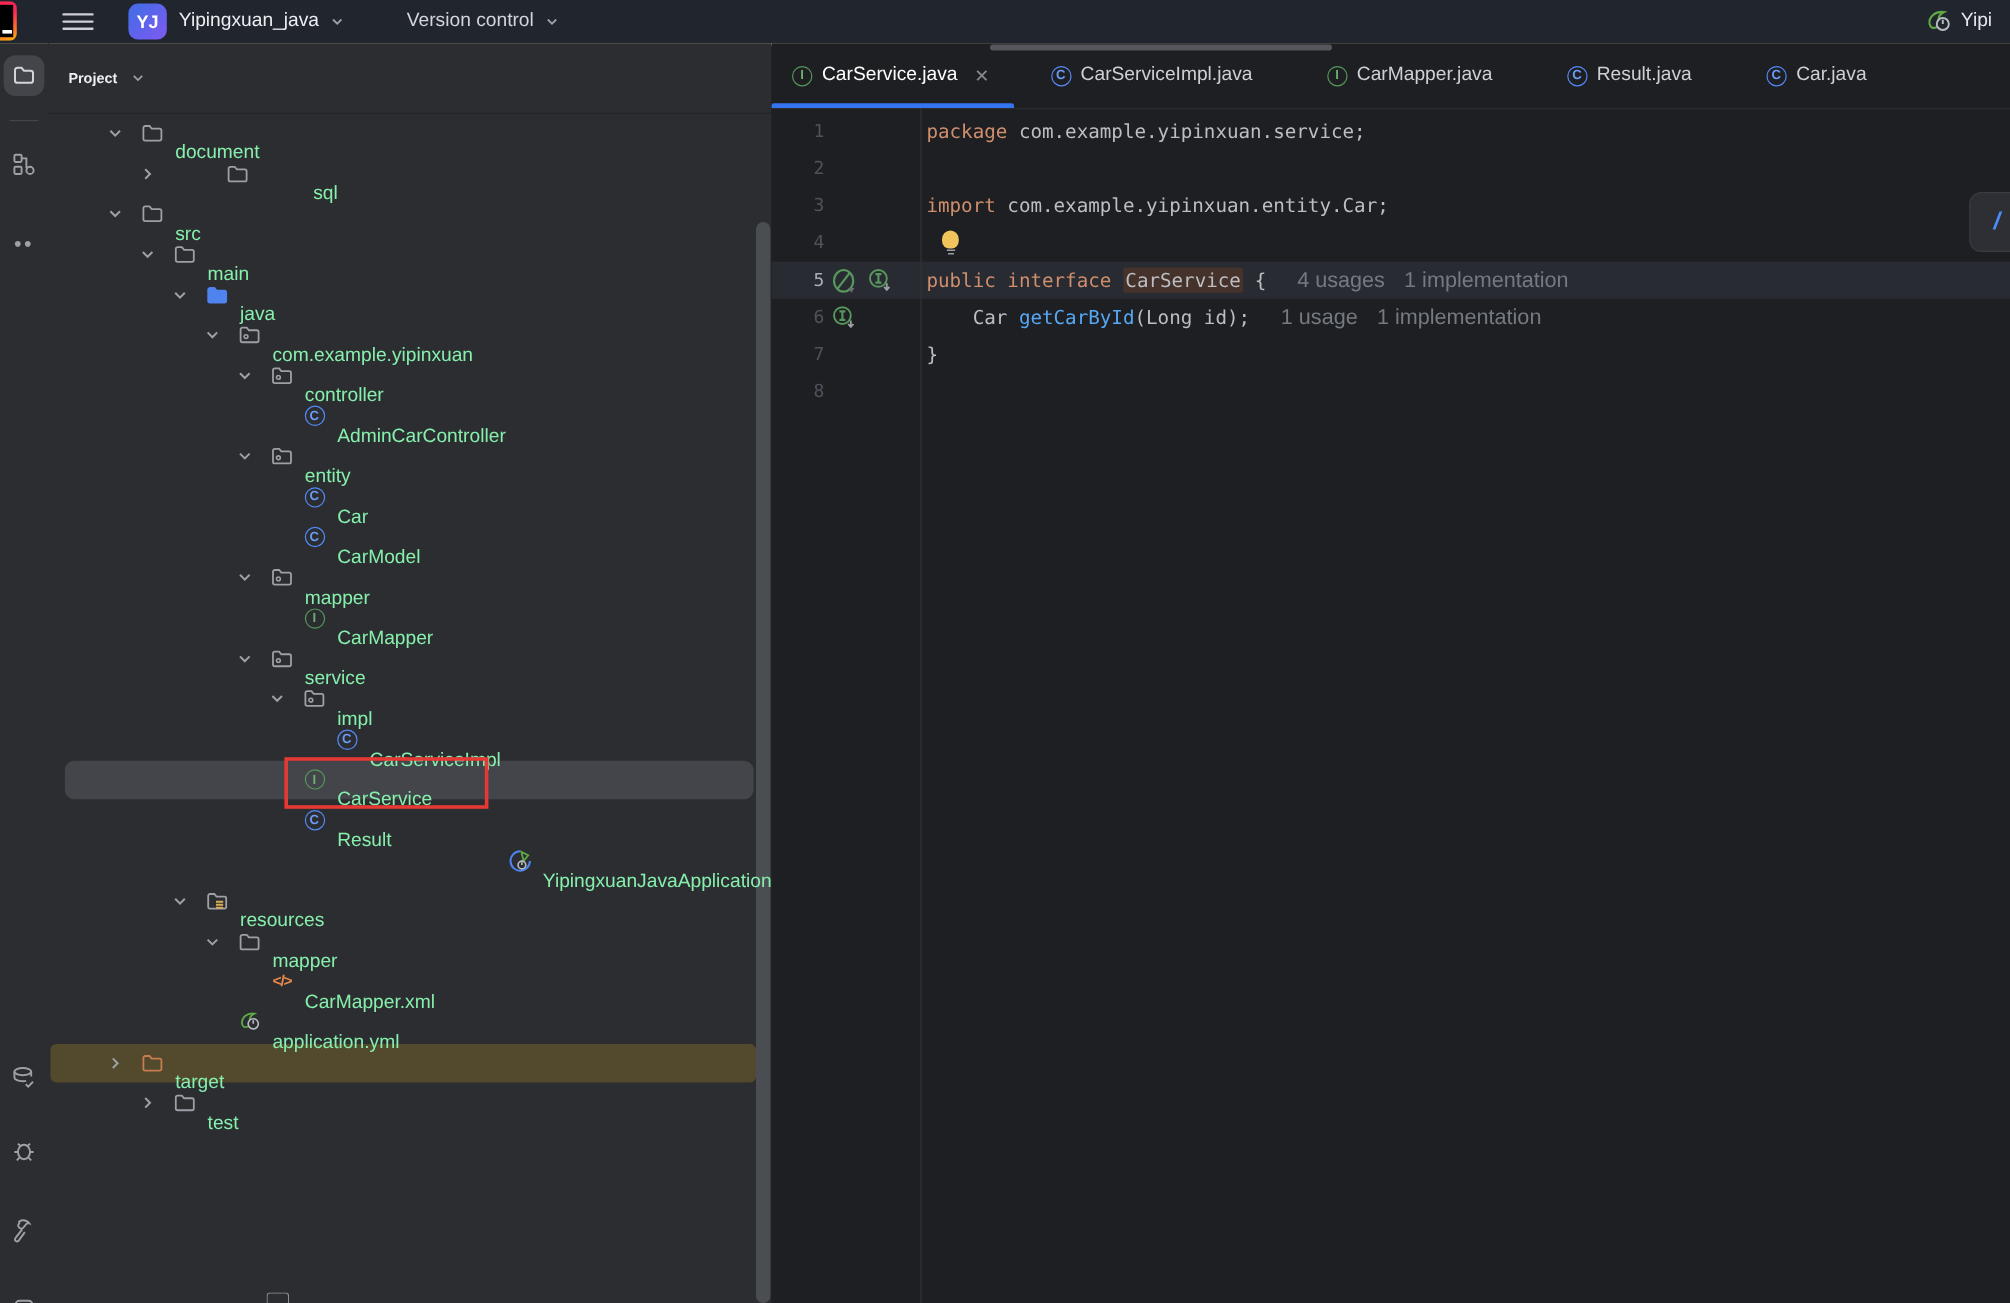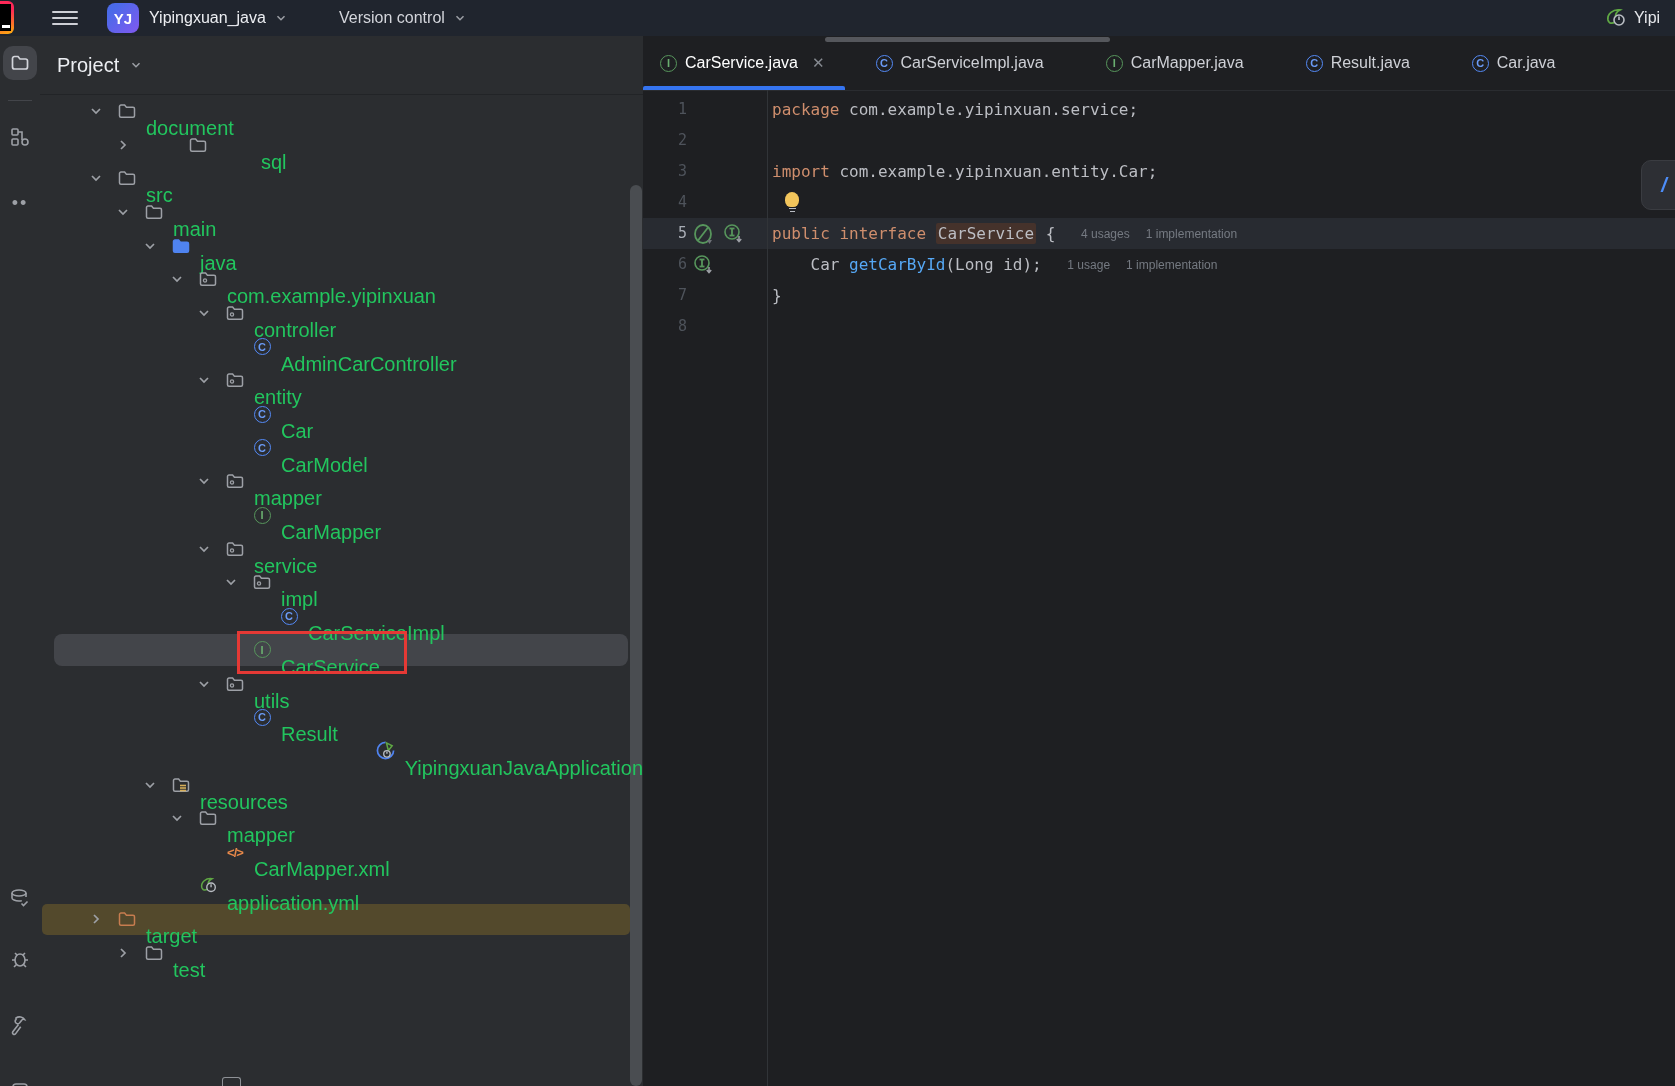--- a/index.html
+++ b/index.html
@@ -31,30 +31,30 @@
           border-right:1px solid #1E1F22;}
   .stripe .tool{position:absolute;left:3px;width:34px;height:34px;border-radius:10px;
           display:flex;align-items:center;justify-content:center;cursor:pointer;}
   .tool.active{background:#43454A;}
   .stripe .divider{position:absolute;left:8px;width:24px;height:1px;background:#43454A;}
   .dots{color:#9DA0A6;font-size:18px;letter-spacing:2px;}
   
   .panel{position:absolute;left:40px;top:36px;width:603px;height:1050px;background:#2B2D30;}
   .panel-header{position:absolute;left:0;top:0;width:100%;height:58px;display:flex;
        align-items:center;border-bottom:1px solid #222427;}
-  .panel-title{margin-left:17px;font-size:20px;font-weight:normal;color:#ECEEF2;}
+  .panel-title{margin-left:17px;font-size:12px;font-weight:bold;color:#ECEEF2;}
   .tree{position:absolute;left:0;top:58px;width:100%;}
   .trow{position:relative;height:33.7px;display:flex;align-items:center;cursor:pointer;}
   .trow .row-bg{position:absolute;top:1px;bottom:1px;left:14px;right:15px;border-radius:8px;}
   .trow.selected .row-bg{background:var(--sel);}
   .trow.olive .row-bg{background:var(--olive);left:2px;right:13px;border-radius:5px;}
   .trow .chev{width:16px;height:16px;flex:none;margin-right:14px;position:relative;z-index:2;}
   .trow .ticon{width:18px;height:18px;flex:none;margin-right:10px;position:relative;z-index:2;
        display:flex;align-items:center;justify-content:center;}
-  .trow .tlabel{font-size:20px;color:#22c55e;white-space:nowrap;position:relative;z-index:2;margin-top:35px;}
+  .trow .tlabel{font-size:16px;color:#86efac;white-space:nowrap;position:relative;z-index:2;margin-top:35px;}
   .red-box{position:absolute;height:37px;top:-2px;border:3px solid var(--red);z-index:6;}
   .circle-letter{width:17px;height:17px;border-radius:50%;display:flex;align-items:center;
        justify-content:center;font-size:11px;font-weight:bold;box-sizing:border-box;}
   .cl-class{border:1.6px solid #548AF7;color:#6B9BF7;}
   .cl-iface{border:1.6px solid #57965C;color:#6AAE70;}
   .tree-scrollbar{position:absolute;left:590px;top:149px;width:12px;height:901px;
        background:#4A4D51;border-radius:6px;}
   .partial-dash{position:absolute;left:182px;top:1041px;width:17px;height:9px;
        border:1.5px solid #8E9196;border-bottom:none;border-radius:3px 3px 0 0;}
   
@@ -76,21 +76,21 @@
        font-family:"DejaVu Sans Mono",monospace;font-size:16px;color:var(--code);}
   .cline.current{background:var(--curline);}
   .lnum{position:absolute;left:0;top:0;width:44px;height:31px;line-height:31px;text-align:right;
        font-size:15px;color:#4E535B;}
   .cline.current .lnum{color:#A9AEB6;}
   .gut-ic{position:absolute;top:5px;width:22px;height:22px;cursor:pointer;}
   .gut-ic.slot0{left:50px;} .gut-ic.slot1{left:80px;}
   .seg{white-space:pre;}
   .seg.kw{color:var(--kw);} .seg.pl{color:var(--code);} .seg.method{color:var(--method);}
   .seg.hl{background:var(--idhl);border-radius:2px;padding:1px 2px;}
-  .inlay{font-family:"Liberation Sans",sans-serif;font-size:12px;color:#757A82;margin-left:16px;}
+  .inlay{font-family:"Liberation Sans",sans-serif;font-size:18px;color:#757A82;margin-left:16px;}
   .bulb{display:inline-block;margin-left:12px;width:16px;height:22px;position:relative;}
   .bulb .glass{position:absolute;left:1px;top:0;width:14px;height:15px;border-radius:50% 50% 42% 42%;
        background:#F2C55C;}
   .bulb .base{position:absolute;left:4.5px;top:16px;width:7px;height:1.8px;background:#B9BDC3;}
   .bulb .base2{position:absolute;left:5.5px;top:19px;width:5px;height:1.8px;background:#B9BDC3;}
   .ai-float{position:absolute;right:-12px;top:124px;width:44px;height:48px;background:#2D2F34;
        border:1px solid #3A3C41;border-radius:10px;display:flex;align-items:center;
        justify-content:center;color:#4D8DF8;font-size:20px;font-weight:bold;font-style:italic;
        cursor:pointer;}
 </style>
@@ -442,37 +442,20 @@
         <div class="trow selected" style="padding-left: 183px;">
           <div class="row-bg"></div>
           <span class="chev"></span>
           <span class="ticon">
             <span>
               <span class="circle-letter cl-iface">I</span>
             </span>
           </span>
           <span class="tlabel">CarService</span>
           <div class="red-box" style="left: 197px; width: 164px;"></div>
-        </div>
-        <div class="trow" style="padding-left: 156px;">
-          <div class="row-bg"></div>
-          <span class="chev">
-            <svg width="16" height="16" viewBox="0 0 16 16">
-              <polyline points="4,6 8,10 12,6" fill="none" stroke="#9DA0A6" stroke-width="1.7"></polyline>
-            </svg>
-          </span>
-          <span class="ticon">
-            <span>
-              <svg width="18" height="18" viewBox="0 0 18 18">
-                <path d="M1.5 4.5 a1.5 1.5 0 0 1 1.5-1.5 h3.6 l1.8 2.2 h6.6 a1.5 1.5 0 0 1 1.5 1.5 v7 a1.5 1.5 0 0 1 -1.5 1.5 h-12 a1.5 1.5 0 0 1 -1.5-1.5 Z" fill="none" stroke="#9DA0A6" stroke-width="1.5"></path>
-                <circle cx="6" cy="10.5" r="1.6" fill="none" stroke="#9DA0A6" stroke-width="1.3"></circle>
-              </svg>
-            </span>
-          </span>
-          <span class="tlabel">utils</span>
         </div>
         <div class="trow" style="padding-left: 183px;">
           <div class="row-bg"></div>
           <span class="chev"></span>
           <span class="ticon">
             <span>
               <span class="circle-letter cl-class">C</span>
             </span>
           </span>
           <span class="tlabel">Result</span>

